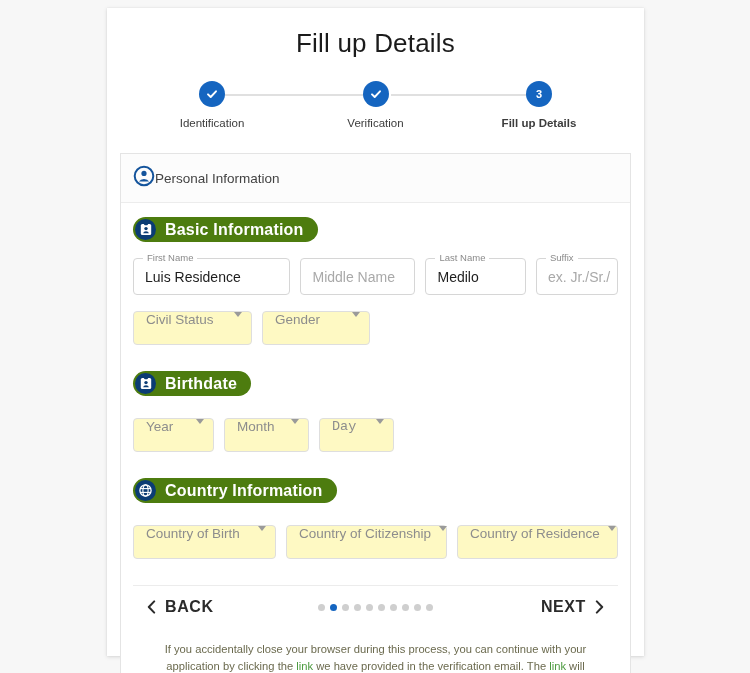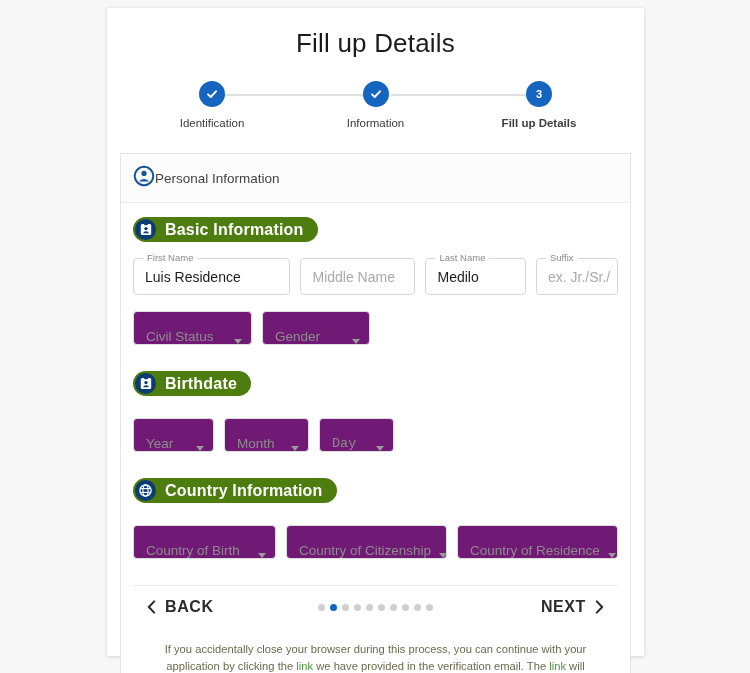--- a/index.html
+++ b/index.html
@@ -166,24 +166,24 @@
   .w-mid   { width: 119px; }
   .w-last  { width: 104px; }
   .w-suf   { width: 82px; }
 
   
   .sel {
     border: 1px solid #dedede;
     border-radius: 4px;
     height: 34px;
     display: flex;
-    align-items: flex-end;
+    align-items: flex-start;
     justify-content: space-between;
     padding: 0 9px 0 12px;
-    background: #701a75;
+    background: #fef9c3;
     font-size: 13.5px;
     color: #8d8d8d;
     white-space: nowrap;
   }
   .sel .caret {
     margin-left: 8px;
     width: 0; height: 0;
     border-left: 4px solid transparent;
     border-right: 4px solid transparent;
     border-top: 5px solid #9a9a9a;
@@ -274,21 +274,21 @@
           </div>
           <div class="step-label">Identification</div>
         </div>
 
         <div class="step">
           <div class="step-circle">
             <svg width="14" height="14" viewBox="0 0 14 14">
               <path d="M3 7.3 L5.7 10 L11 4.3" fill="none" stroke="#ffffff" stroke-width="1.9" stroke-linecap="round" stroke-linejoin="round"></path>
             </svg>
           </div>
-          <div class="step-label">Information</div>
+          <div class="step-label">Verification</div>
         </div>
 
         <div class="step">
           <div class="step-circle">3</div>
           <div class="step-label current">Fill up Details</div>
         </div>
 
       </div>
     </div>
 

